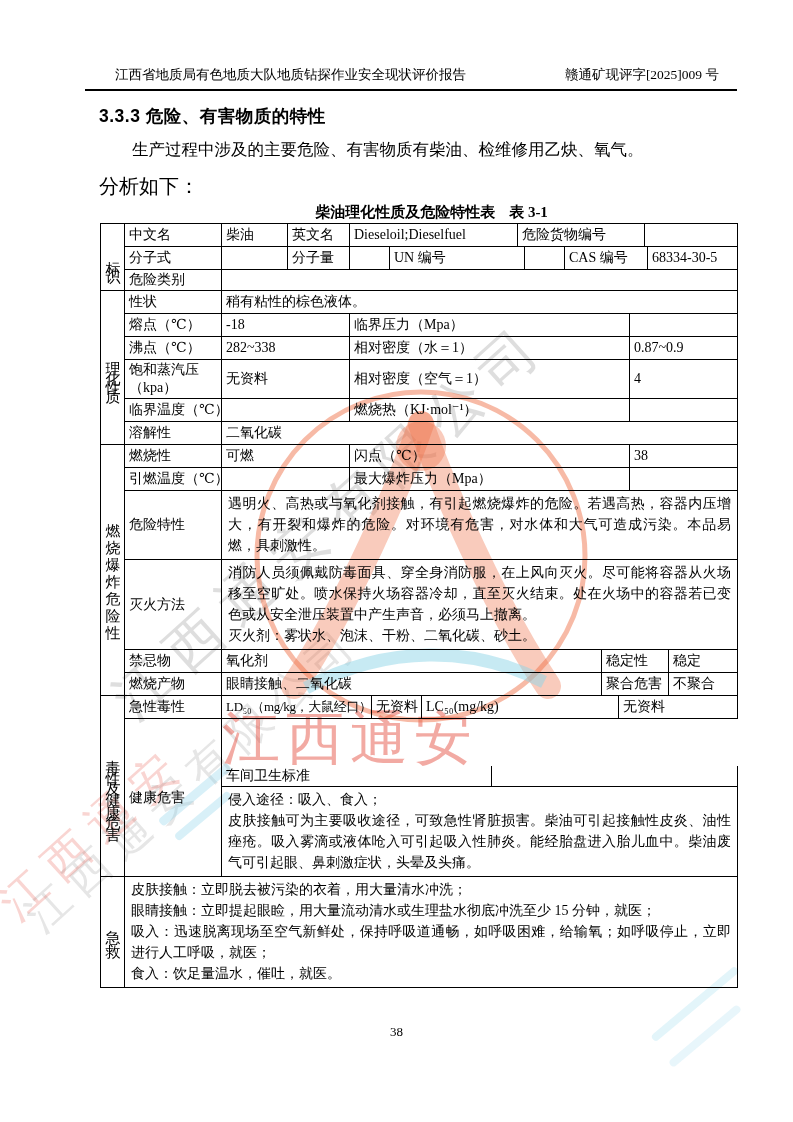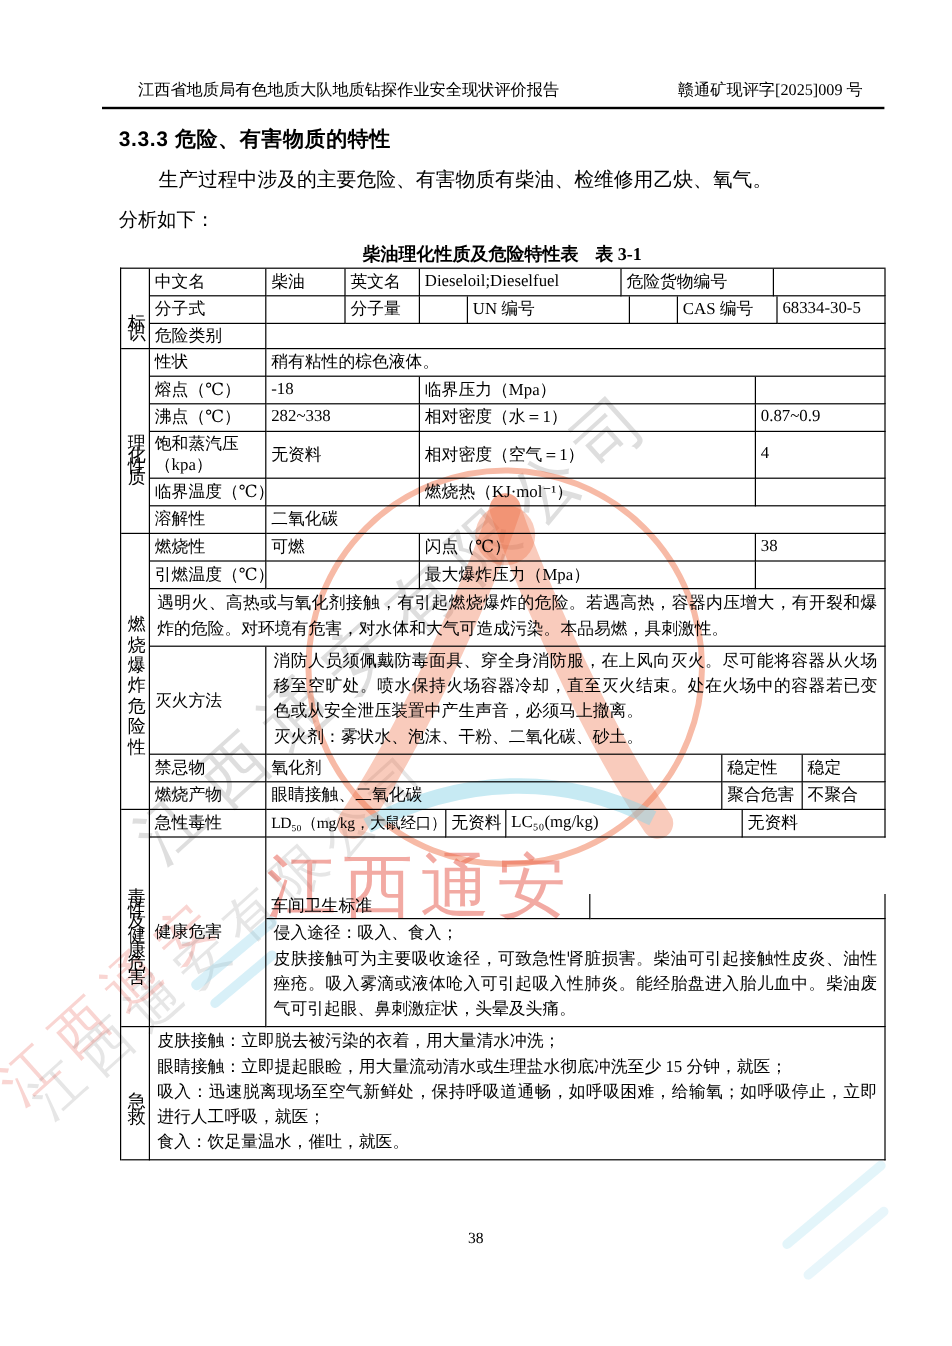--- a/index.html
+++ b/index.html
@@ -27,22 +27,22 @@
   .hdr{position:absolute;left:85px;top:66px;width:652px;border-bottom:2.5px solid #000;
        padding-bottom:5px;display:flex;justify-content:space-between;align-items:flex-end;
        font-size:13.5px;}
   .hdr .l{padding-left:30px;text-align:right;}
   .hdr .r{padding-right:18px;}
 
   
   .h3{position:absolute;left:99px;top:104px;font-family:"Liberation Sans","DejaVu Sans",sans-serif;
       font-weight:bold;font-size:17.5px;letter-spacing:0.5px;}
   .p1{position:absolute;left:99px;top:139px;width:620px;font-size:16.5px;text-indent:2em;}
-  .p2{position:absolute;left:99px;top:173px;font-size:16px;}
-  .cap{position:absolute;left:100px;top:203px;width:637px;text-align:center;
+  .p2{position:absolute;left:99px;top:173px;font-size:20px;}
+  .cap{position:absolute;left:113px;top:203px;width:637px;text-align:center;
        font-weight:bold;font-size:15px;}
   .cap .no{margin-left:14px;}
 
   
   .tbl{position:absolute;left:100px;top:223px;width:637px;border-top:1.4px solid #000;
        border-left:1.4px solid #000;font-size:14px;}
   .sec{display:flex;align-items:stretch;}
   .vlab{width:24px;flex:0 0 24px;border-right:1px solid #000;border-bottom:1px solid #000;
         display:flex;align-items:center;justify-content:center;box-sizing:border-box;}
   .vlab span{writing-mode:vertical-lr;text-orientation:upright;font-size:15px;}
@@ -186,20 +186,21 @@
           <div class="c" style="width:280px">闪点（℃）</div>
           <div class="c fx">38</div>
         </div>
         <div class="row">
           <div class="c" style="width:97px">引燃温度（℃）</div>
           <div class="c" style="width:128px"></div>
           <div class="c" style="width:280px">最大爆炸压力（Mpa）</div>
           <div class="c fx"></div>
         </div>
         <div class="row">
+          <div class="c" style="width:97px">危险特性</div>
           <div class="c fx ml">遇明火、高热或与氧化剂接触，有引起燃烧爆炸的危险。若遇高热，容器内压增大，有开裂和爆炸的危险。对环境有危害，对水体和大气可造成污染。本品易燃，具刺激性。</div>
         </div>
         <div class="row">
           <div class="c" style="width:97px">灭火方法</div>
           <div class="c fx ml">消防人员须佩戴防毒面具、穿全身消防服，在上风向灭火。尽可能将容器从火场移至空旷处。喷水保持火场容器冷却，直至灭火结束。处在火场中的容器若已变色或从安全泄压装置中产生声音，必须马上撤离。
 灭火剂：雾状水、泡沫、干粉、二氧化碳、砂土。</div>
         </div>
         <div class="row">
           <div class="c" style="width:97px">禁忌物</div>
           <div class="c" style="width:380px">氧化剂</div>

